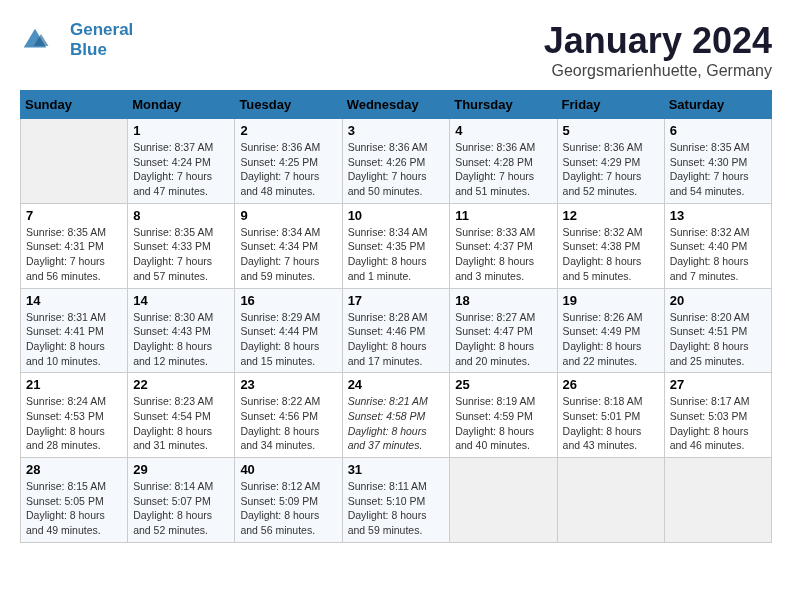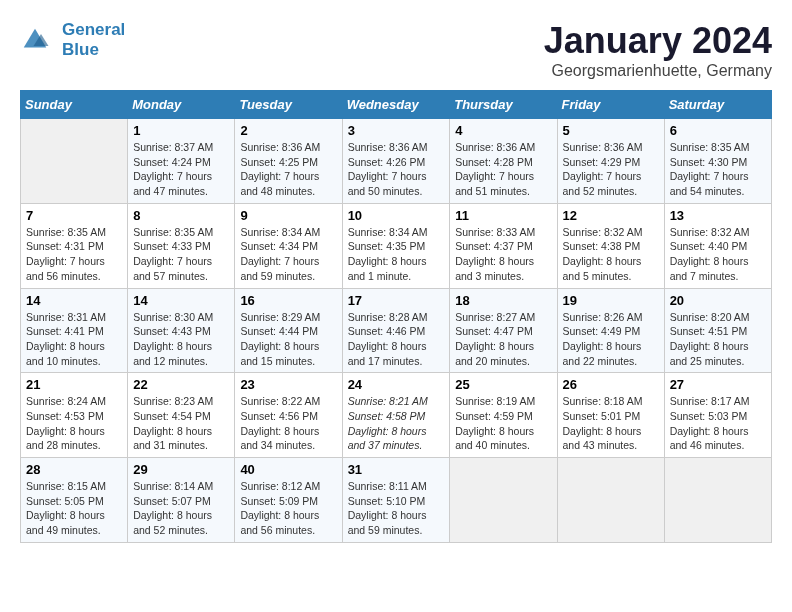--- a/index.html
+++ b/index.html
@@ -12,21 +12,21 @@
     }
     .header-area {
       display: flex;
       justify-content: space-between;
       align-items: flex-start;
       margin-bottom: 10px;
     }
     .logo {
       display: flex;
       align-items: center;
-      gap: 12px;
+      gap: 20px;
     }
     .logo-icon {
       width: 30px;
       height: 30px;
     }
     .title-area {
       text-align: right;
     }
     .month-title {
       font-size: 36px;
@@ -37,27 +37,26 @@
       font-size: 16px;
       color: #444;
     }
     table {
       width: 100%;
       border-collapse: collapse;
       font-size: 11px;
     }
     thead tr th {
       background-color: #2e7db5;
-      color: #ffffff;
+      color: #000000;
       padding: 6px 4px;
       text-align: left;
       font-size: 13px;
       font-weight: bold;
       border: 1px solid #2e7db5;
-      font-style: italic;
     }
     tbody tr td {
       border: 1px solid #ccc;
       padding: 4px 5px;
       vertical-align: top;
       width: 108px;
       min-height: 80px;
     }
     tbody tr:nth-child(odd) td {
       background-color: #f5f9fd;

